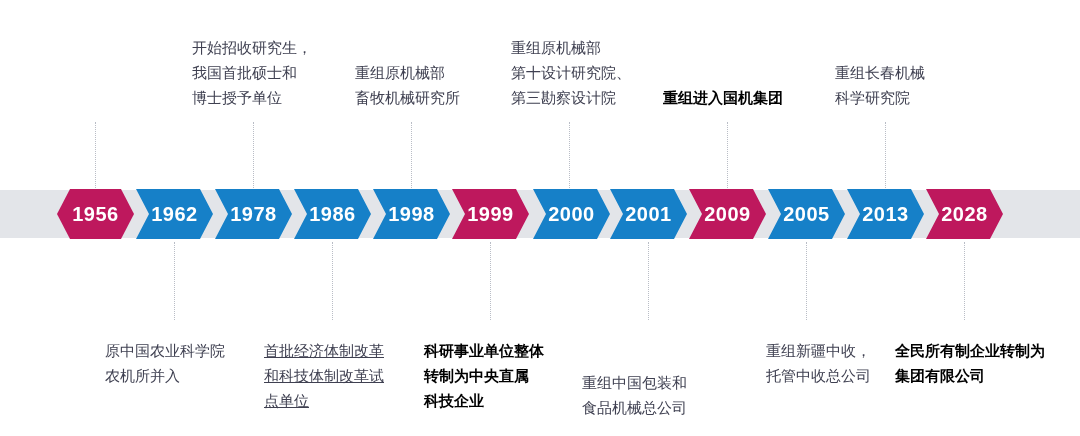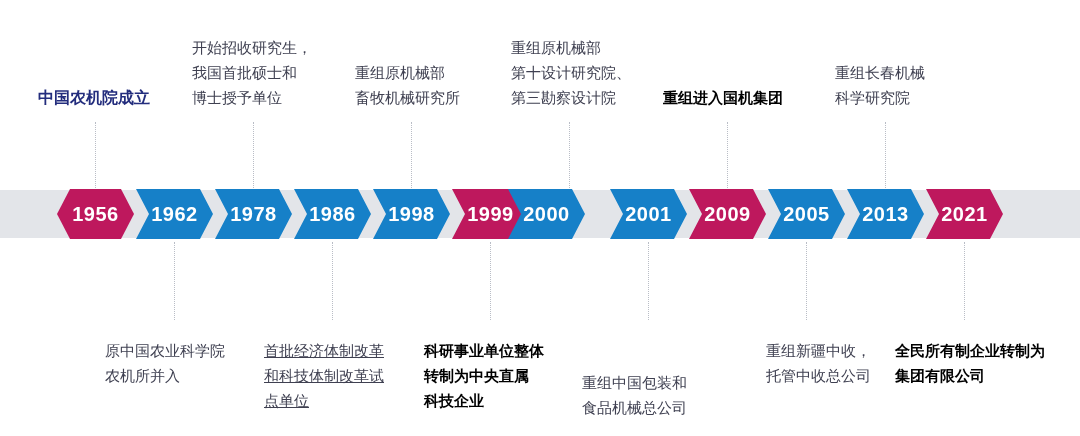--- a/index.html
+++ b/index.html
@@ -55,21 +55,21 @@
 </head>
 <body>
 
 <div class="stage">
   <div class="band"></div>
   <div id="items">
       <div class="chevron navy first" style="left: 57px;">
         <span>1956</span>
       </div>
       <div class="dotline top" style="left: 95px;"></div>
-      <div class="note top" style="left: 38px;"><div class="note-title">中国农机院成立</div></div>
+      <div class="note top" style="left: 38px;"></div>
       <div class="chevron blue mid" style="left: 136px;">
         <span>1962</span>
       </div>
       <div class="dotline bottom" style="left: 174px;"></div>
       <div class="note bottom" style="left: 105px;"><div>原中国农业科学院
 农机所并入</div></div>
       <div class="chevron blue mid" style="left: 215px;">
         <span>1978</span>
       </div>
       <div class="dotline top" style="left: 253px;"></div>
@@ -89,21 +89,21 @@
       <div class="dotline top" style="left: 411px;"></div>
       <div class="note top" style="left: 355px;"><div>重组原机械部
 畜牧机械研究所</div></div>
       <div class="chevron navy mid" style="left: 452px;">
         <span>1999</span>
       </div>
       <div class="dotline bottom" style="left: 490px;"></div>
       <div class="note bottom bold" style="left: 424px;"><div>科研事业单位整体
 转制为中央直属
 科技企业</div></div>
-      <div class="chevron blue mid" style="left: 508px;">
+      <div class="chevron blue mid" style="left: 533px;">
         <span>2000</span>
       </div>
       <div class="dotline top" style="left: 569px;"></div>
       <div class="note top" style="left: 511px;"><div>重组原机械部
 第十设计研究院、
 第三勘察设计院</div></div>
       <div class="chevron blue mid" style="left: 610px;">
         <span>2001</span>
       </div>
       <div class="dotline bottom" style="left: 648px;"></div>
@@ -120,19 +120,19 @@
       <div class="dotline bottom" style="left: 806px;"></div>
       <div class="note bottom" style="left: 754px; margin-left: 12px;"><div>重组新疆中收，
 托管中收总公司</div></div>
       <div class="chevron blue mid" style="left: 847px;">
         <span>2013</span>
       </div>
       <div class="dotline top" style="left: 885px;"></div>
       <div class="note top" style="left: 835px;"><div>重组长春机械
 科学研究院</div></div>
       <div class="chevron navy mid" style="left: 926px;">
-        <span>2021</span>
+        <span>2028</span>
       </div>
       <div class="dotline bottom" style="left: 964px;"></div>
       <div class="note bottom bold" style="left: 895px;"><div>全民所有制企业转制为
 集团有限公司</div></div>
     </div>
 </div>
 
 </body></html>

